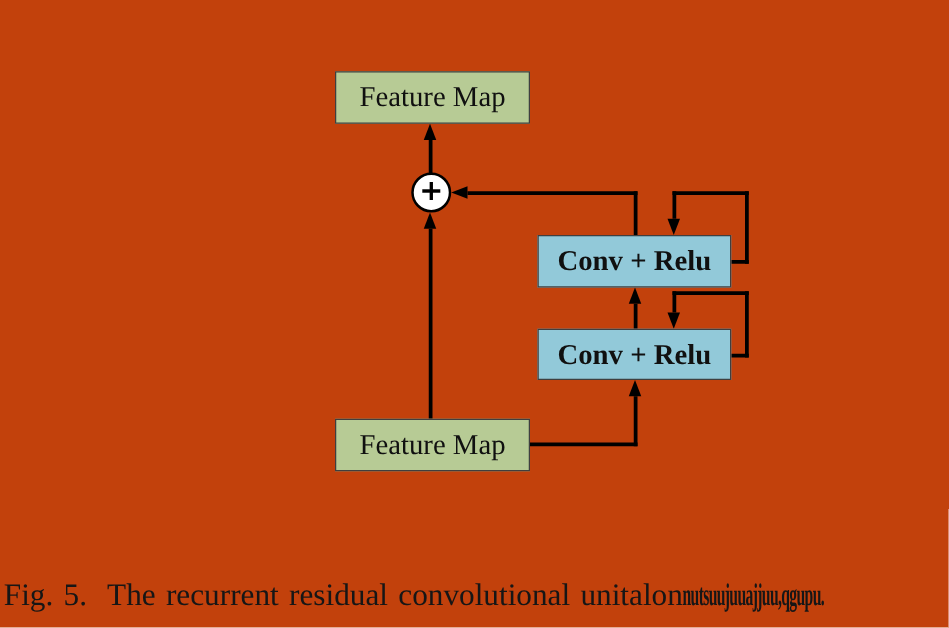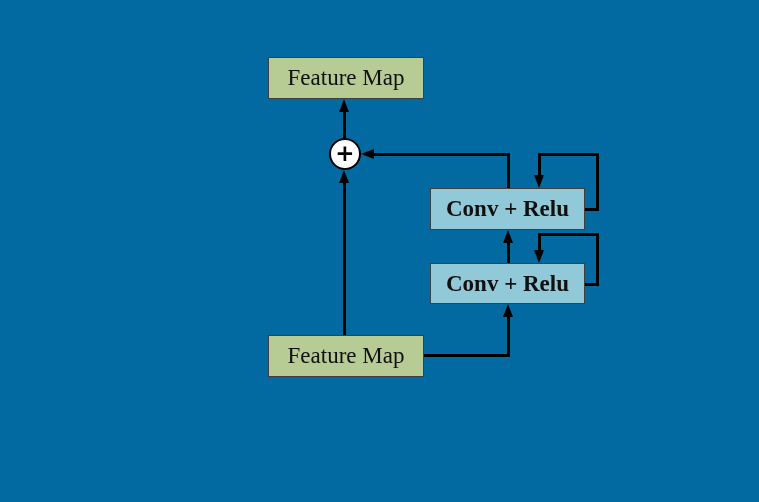--- a/index.html
+++ b/index.html
@@ -1,20 +1,20 @@
 <!DOCTYPE html>
 <html style="--box-green: #b7cb95; --box-blue: #92c9d9; --border: #3f3f3f; --line: #000000;"><head>
 <meta charset="utf-8">
 <style>
   html, body { margin: 0; padding: 0; background: #ffffff; }
   .canvas {
     position: relative;
     width: 759px;
     height: 502px;
-    background: #0369a1;
+    background: #c2410c;
     overflow: hidden;
     font-family: "Liberation Serif", serif;
   }
   .box {
     position: absolute;
     display: flex;
     align-items: center;
     justify-content: center;
     box-sizing: border-box;
     font-size: 23px;
@@ -139,14 +139,15 @@
   <div class="line" style="left:585px; top:208px; width:14px; height:3px;"></div>
   <div class="line" style="left:538px; top:153px; width:3px; height:22px;"></div>
   <div class="arrow down" style="left:534px; top:175px;"></div>
 
   <div class="line" style="left:538px; top:233px; width:61px; height:3px;"></div>
   <div class="line" style="left:596px; top:233px; width:3px; height:53px;"></div>
   <div class="line" style="left:585px; top:283px; width:14px; height:3px;"></div>
   <div class="line" style="left:538px; top:233px; width:3px; height:17px;"></div>
   <div class="arrow down" style="left:534px; top:250px;"></div>
 
+  <div class="caption"><span>Fig. 5.  The recurrent residual convolutional unitalon</span><span class="garbled">nutsuujuuajjuu,qgupu.</span></div>
 
 </div>
 
 </body></html>

